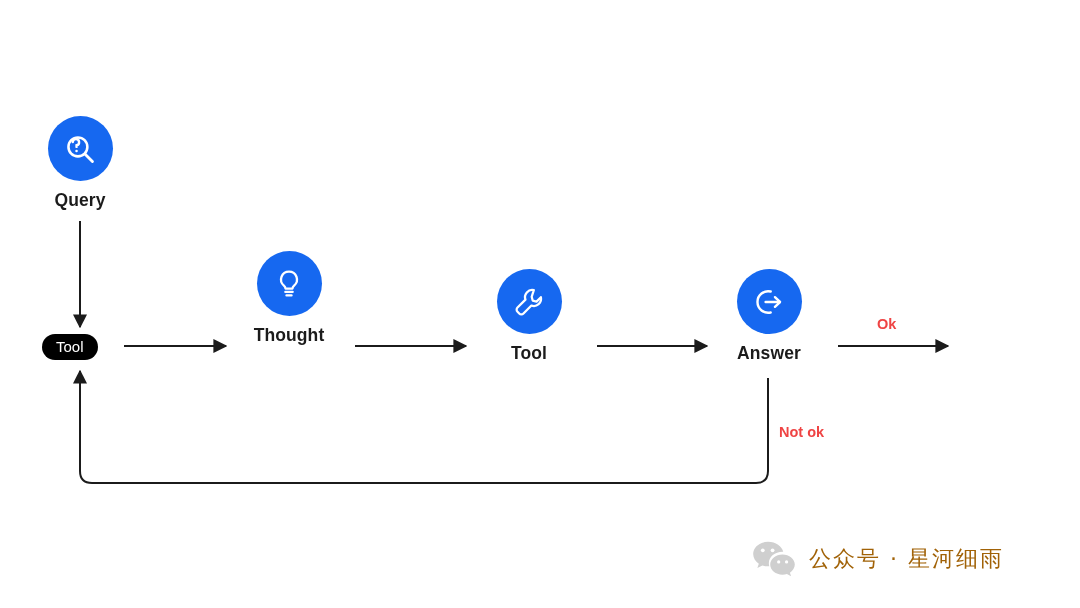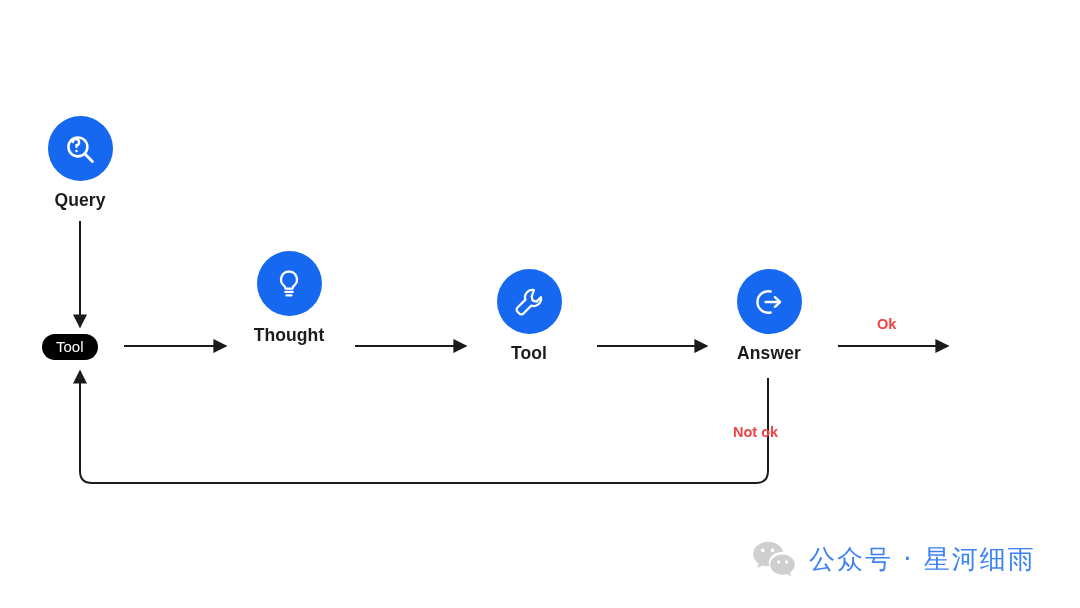--- a/index.html
+++ b/index.html
@@ -65,22 +65,22 @@
     font-weight: bold;
   }
   #watermark {
     position: absolute;
     display: flex;
     align-items: center;
     gap: 13px;
     opacity: 1;
   }
   .wm-text {
-    font-size: 26px;
-    color: #3b82f6;
+    font-size: 22px;
+    color: #a16207;
     font-family: "DejaVu Sans", "Liberation Sans", sans-serif;
     letter-spacing: 2px;
     white-space: nowrap;
   }
 </style>
 </head>
 <body>
 
 <div id="canvas">
 
@@ -144,21 +144,21 @@
         <path d="M 13.2 4.6 a 7.6 7.6 0 1 0 0 14.8" fill="none" stroke="#ffffff" stroke-width="1.7" stroke-linecap="round"></path>
         <line x1="9.6" y1="12" x2="19.6" y2="12" stroke="#ffffff" stroke-width="1.7" stroke-linecap="round"></line>
         <polyline points="16.2,8.6 19.8,12 16.2,15.4" fill="none" stroke="#ffffff" stroke-width="1.7" stroke-linecap="round" stroke-linejoin="round"></polyline>
       </svg>
     </div>
     <div class="node-label">Answer</div>
   </div>
 
 
   <div class="edge-label" style="left:877px; top:316px;">Ok</div>
-  <div class="edge-label" style="left:733px; top:424px;">Not ok</div>
+  <div class="edge-label" style="left:779px; top:424px;">Not ok</div>
 
   <div id="watermark" style="left:752px; top:540px;">
     <svg width="44" height="38" viewBox="0 0 48 42">
       <path d="M 17.5 2 C 8.4 2 1 8.1 1 15.6 c 0 4.3 2.4 8.1 6.2 10.6 l -1.6 4.8 l 5.6 -2.9 a 21 21 0 0 0 6.3 1 c 0.4 0 0.9 0 1.3 -0.1 a 12.4 12.4 0 0 1 -0.5 -3.4 c 0 -6.9 6.7 -12.5 15 -12.5 l 0.9 0 C 32.8 7.1 25.9 2 17.5 2 z" fill="#cfcfcf"></path>
       <circle cx="11.6" cy="11.4" r="2.1" fill="#ffffff"></circle>
       <circle cx="22.4" cy="11.4" r="2.1" fill="#ffffff"></circle>
       <path d="M 47 27.2 C 47 21 40.9 16 33.4 16 C 25.9 16 19.8 21 19.8 27.2 c 0 6.2 6.1 11.2 13.6 11.2 a 16.8 16.8 0 0 0 4.9 -0.7 l 4.6 2.4 l -1.3 -4 C 44.8 34 47 30.8 47 27.2 z" fill="#cfcfcf"></path>
       <circle cx="29.2" cy="24.2" r="1.8" fill="#ffffff"></circle>
       <circle cx="37.9" cy="24.2" r="1.8" fill="#ffffff"></circle>
     </svg>

